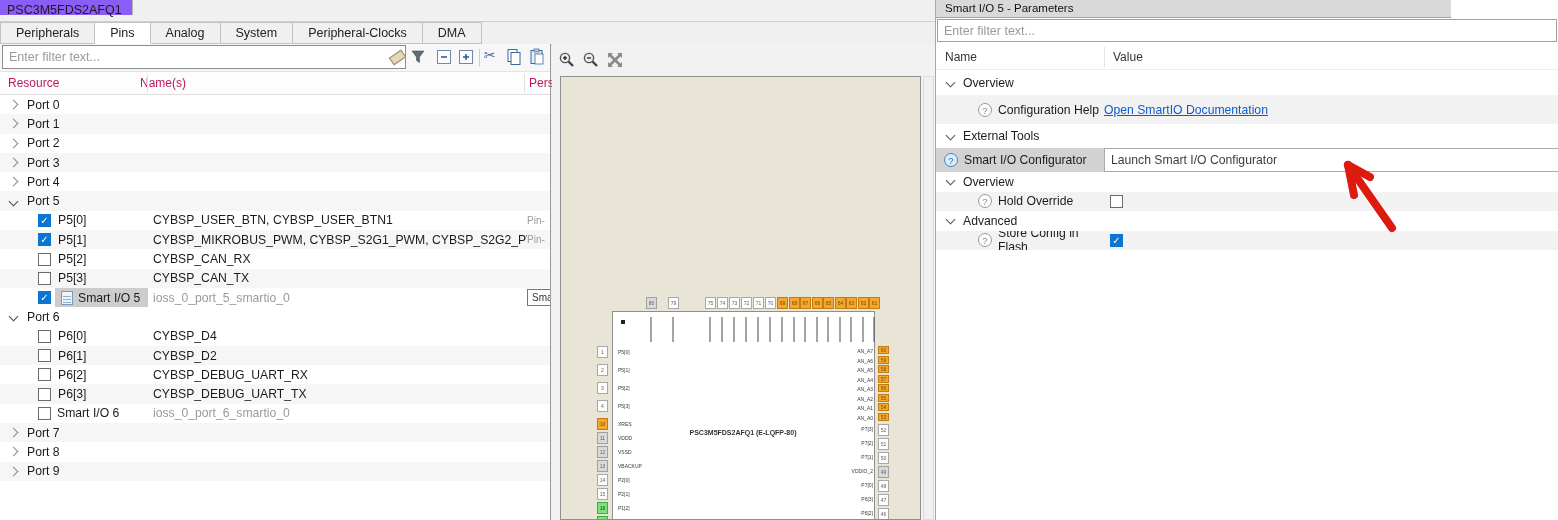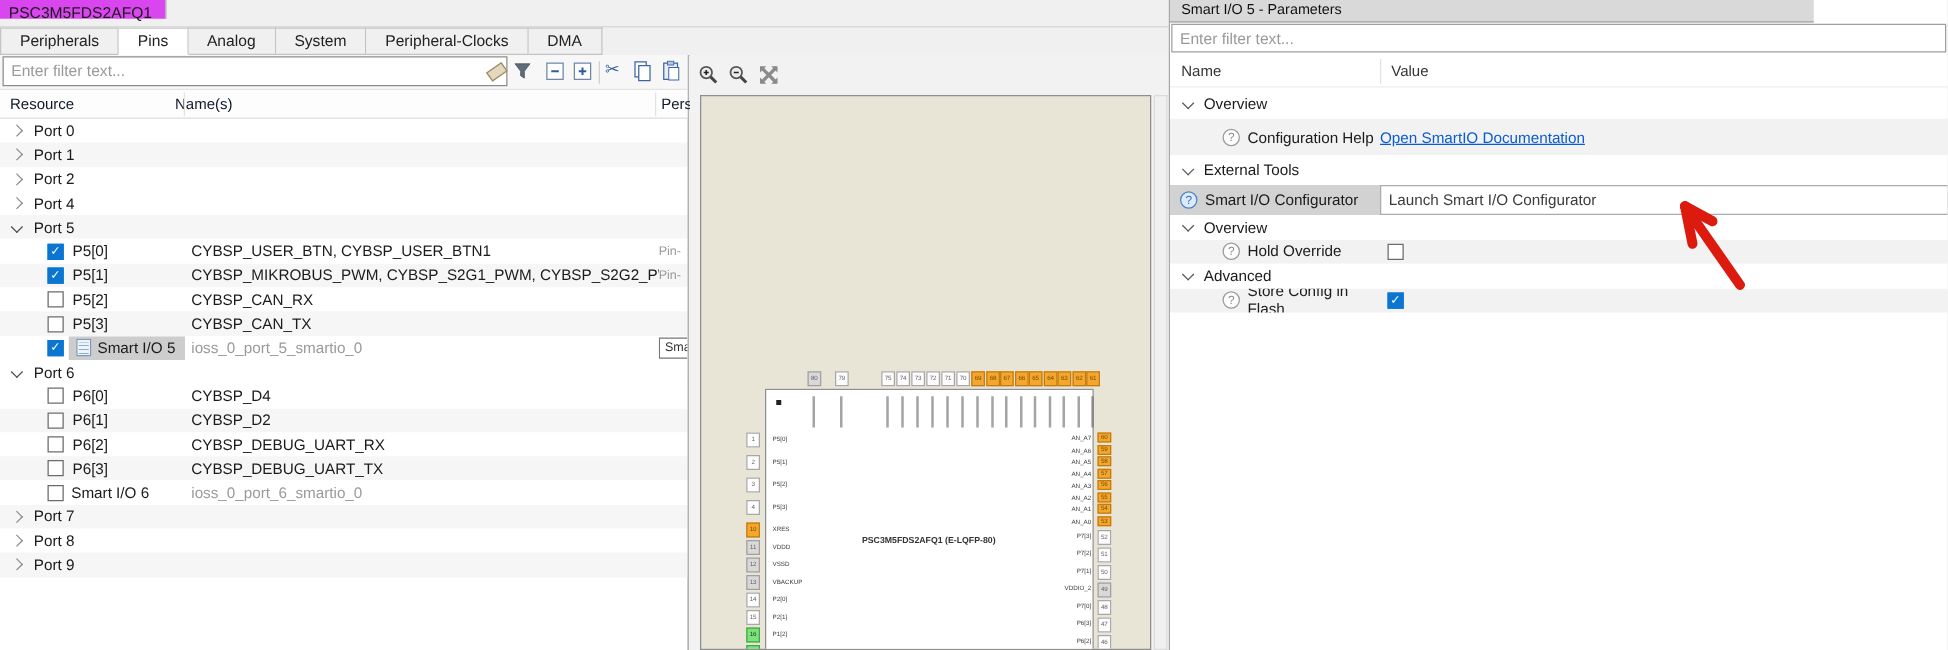--- a/index.html
+++ b/index.html
@@ -1,35 +1,35 @@
 <!DOCTYPE html>
 <html><head>
 <meta charset="utf-8">
 <style>
   html,body{margin:0;padding:0}
   body{width:1558px;height:520px;position:relative;overflow:hidden;background:#f0f0f0;
        font-family:"Liberation Sans","DejaVu Sans",sans-serif;font-size:12px;color:#1b1b1b;}
   .abs{position:absolute}
   
   #doc-strip{left:0;top:0;width:935px;height:21px;background:#f0f0f0;border-bottom:1px solid #cfcfcf}
-  #doc-tab{left:0;top:0;height:15px;padding:3px 10px 0 7px;background:#d946ef;border-right:1px solid #b5b5b5;box-sizing:border-box;font-size:12.5px}
+  #doc-tab{left:0;top:0;height:15px;padding:3px 10px 0 7px;background:#8b5cf6;border-right:1px solid #b5b5b5;box-sizing:border-box;font-size:12.5px}
   #tab-row{left:0;top:22px;width:935px;height:22px;background:#f0f0f0;border-bottom:1px solid #d4d4d4;display:flex;align-items:stretch}
   .tab{padding:3px 15px 0 15px;border:1px solid #c3c3c3;border-left:none;box-sizing:border-box;font-size:12.5px;color:#222;background:#f0f0f0}
   .tab:first-child{border-left:1px solid #c3c3c3}
   .tab.active{background:#fff;border-bottom:1px solid #fff}
   
   #left-panel{left:0;top:44px;width:551px;height:476px;background:#fff;border-right:1px solid #9a9a9a;box-sizing:border-box}
   #left-toolbar{left:0;top:0;width:550px;height:28px;background:#f7f7f7;border-bottom:1px solid #e3e3e3;box-sizing:border-box}
   #left-filter{left:2px;top:1px;width:404px;height:24px;border:1px solid #8c8c8c;box-sizing:border-box;padding:0 22px 0 6px;font:12.5px "Liberation Sans",sans-serif;color:#444;background:#fff}
   #left-filter::placeholder{color:#9a9a9a}
   .eraser{width:13px;height:7px;background:#e3d7bd;border:1px solid #9b8a64;transform:rotate(-35deg)}
   .tb-ic{display:inline-block;vertical-align:top}
   .tsep{width:1px;height:18px;background:#cfcfcf}
   
-  #tree-head{left:0;top:28px;width:550px;height:23px;background:#fdfdfd;border-bottom:1px solid #ddd;box-sizing:border-box;font-size:12px;color:#0f172a}
+  #tree-head{left:0;top:28px;width:550px;height:23px;background:#fdfdfd;border-bottom:1px solid #ddd;box-sizing:border-box;font-size:12px;color:#be185d}
   .hsep{position:absolute;top:2px;width:1px;height:19px;background:#e2e2e2}
   
   #tree-body{left:0;top:51px;width:550px;height:424px;overflow:hidden}
   .trow{height:19.3px;display:flex;align-items:center;background:#fff}
   .trow.stripe{background:#f6f6f6}
   .c-res{width:148px;flex:none;display:flex;align-items:center;overflow:hidden;height:100%}
   .c-name{width:374px;flex:none;overflow:hidden;white-space:nowrap;padding-left:5px;font-size:12.2px}
   .c-pers{width:23px;flex:none;overflow:hidden;white-space:nowrap;font-size:10px;color:#9a9a9a;height:100%;display:flex;align-items:center}
   .chev{width:6px;height:6px;border-right:1.4px solid #8a8a8a;border-bottom:1.4px solid #8a8a8a;flex:none}
   .chev.col{transform:rotate(-45deg);margin-left:10px;margin-right:10px}
@@ -154,20 +154,28 @@
         <div class="c-pers"></div>
       </div>
     <div class="trow">
         <div class="c-res">
           <span class="chev col"></span>
           <span class="plabel">Port 2</span>
         </div>
         <div class="c-name"></div>
         <div class="c-pers"></div>
       </div>
+    <div class="trow stripe">
+        <div class="c-res">
+          <span class="chev col"></span>
+          <span class="plabel">Port 3</span>
+        </div>
+        <div class="c-name"></div>
+        <div class="c-pers"></div>
+      </div>
     <div class="trow">
         <div class="c-res">
           <span class="chev col"></span>
           <span class="plabel">Port 4</span>
         </div>
         <div class="c-name"></div>
         <div class="c-pers"></div>
       </div>
     <div class="trow stripe">
         <div class="c-res">

